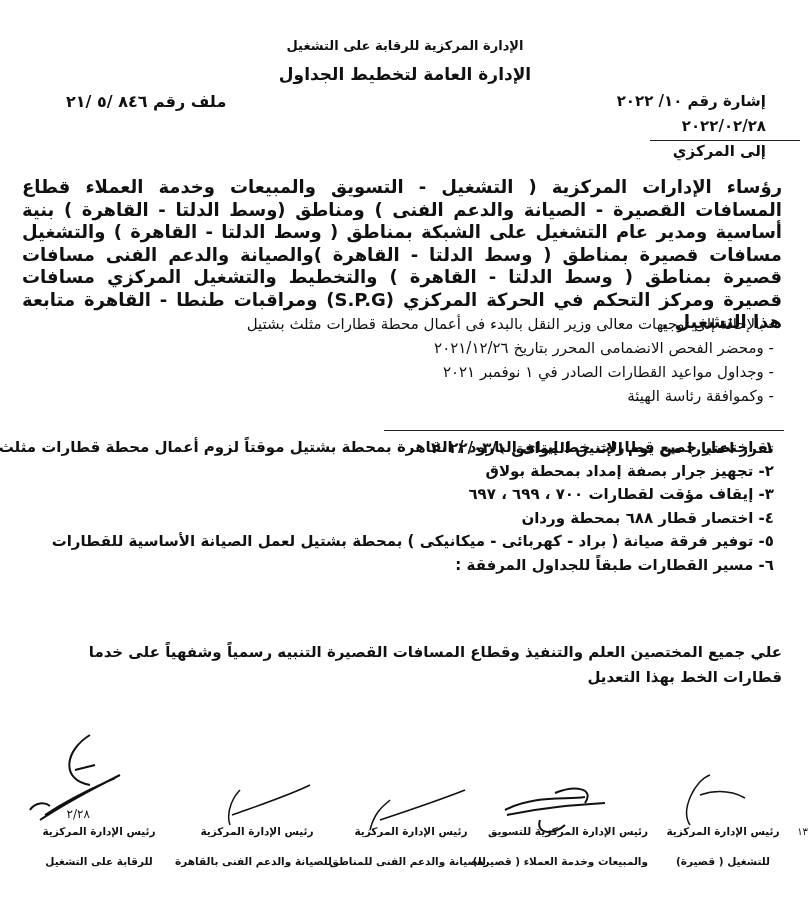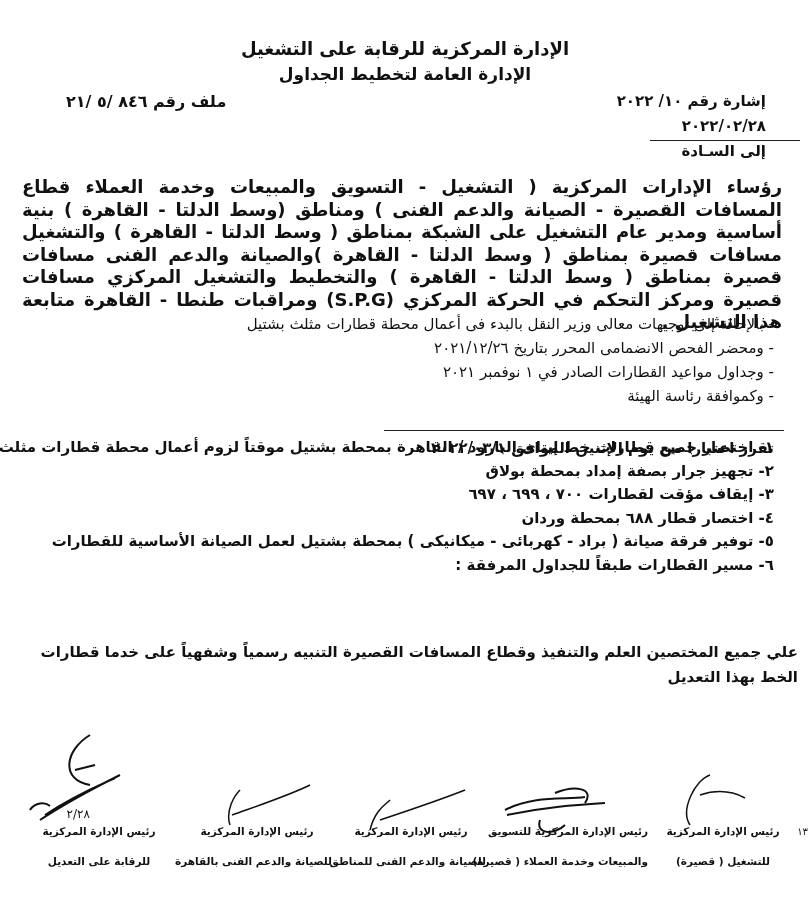--- a/index.html
+++ b/index.html
@@ -5,60 +5,60 @@
   html, body { margin: 0; padding: 0; }
   body {
     width: 810px; height: 924px; background: #ffffff; position: relative; overflow: hidden;
     font-family: "DejaVu Sans", "Liberation Sans", sans-serif; color: #111;
   }
   .page { position: absolute; inset: 0; direction: rtl; }
   .abs { position: absolute; white-space: nowrap; }
   .bold { font-weight: bold; }
   .u { text-underline-offset: 4px; }
 
-  .hdr1 { top: 38px; left: 0; width: 810px; text-align: center; font-size: 18px; font-weight: bold; direction: rtl; }
+  .hdr1 { top: 38px; left: 0; width: 810px; text-align: center; font-size: 13px; font-weight: bold; direction: rtl; }
   .hdr2 { top: 64px; left: 0; width: 810px; text-align: center; font-size: 17px; font-weight: bold; direction: rtl; }
 
   .ref { right: 44px; top: 92px; font-size: 15px; font-weight: bold; }
   .refdate { right: 44px; top: 117px; font-size: 15px; font-weight: bold; text-align: center; }
   .refline { position: absolute; right: 10px; top: 140px; width: 150px; height: 0; border-top: 1.5px solid #222; }
   .to { right: 44px; top: 142px; font-size: 15px; font-weight: bold; }
   .file { left: 66px; top: 92px; font-size: 16px; font-weight: bold; direction: rtl; }
 
   .para { position: absolute; right: 28px; left: 22px; top: 176px; font-size: 18px; font-weight: bold; line-height: 22.5px; text-align: justify; direction: rtl; }
 
   .refs { position: absolute; right: 36px; top: 312px; font-size: 15px; font-weight: normal; line-height: 24px; direction: rtl; margin-left: 28px; }
   .refs div { white-space: nowrap; }
 
   .decision { right: 36px; top: 408px; font-size: 15px; font-weight: bold; margin-top: 31px; }
   .decline { position: absolute; left: 384px; width: 400px; top: 430px; border-top: 1.5px solid #222; }
 
   .items { position: absolute; right: 36px; top: 436px; font-size: 15px; font-weight: bold; line-height: 23.5px; direction: rtl; }
   .items div { white-space: nowrap; }
 
-  .closing { position: absolute; right: 12px; left: 40px; top: 640px; font-size: 15px; font-weight: bold; line-height: 25px; direction: rtl; }
+  .closing { position: absolute; right: 28px; left: 40px; top: 640px; font-size: 15px; font-weight: bold; line-height: 25px; direction: rtl; }
 
   .sig { position: absolute; top: 816px; width: 150px; text-align: center; direction: rtl; font-size: 10.5px; line-height: 30px; }
   .sig div { white-space: nowrap; }
 
   .sigdraw { position: absolute; }
   .watermark { position: absolute; left: 240px; top: 420px; width: 220px; height: 110px; opacity: 0.35; pointer-events: none; }
 </style>
 </head>
 <body>
 
 <div class="page">
 
   <div class="abs hdr1">الإدارة المركزية للرقابة على التشغيل</div>
   <div class="abs hdr2 u">الإدارة العامة لتخطيط الجداول</div>
 
   <div class="abs ref">إشارة رقم ١٠/ ٢٠٢٢</div>
   <div class="abs refdate">٢٠٢٢/٠٢/٢٨</div>
   <div class="refline"></div>
-  <div class="abs to">إلى السـادة</div>
+  <div class="abs to">إلى المركزي</div>
   <div class="abs file">ملف رقم ٨٤٦ /٥ /٢١</div>
 
   <div class="para">رؤساء الإدارات المركزية ( التشغيل - التسويق والمبيعات وخدمة العملاء  قطاع المسافات القصيرة - الصيانة والدعم الفنى ) ومناطق (وسط الدلتا - القاهرة ) بنية أساسية ومدير عام التشغيل على الشبكة بمناطق ( وسط الدلتا - القاهرة ) والتشغيل مسافات قصيرة بمناطق ( وسط الدلتا - القاهرة )والصيانة والدعم الفنى مسافات قصيرة بمناطق ( وسط الدلتا - القاهرة ) والتخطيط والتشغيل المركزي مسافات قصيرة ومركز التحكم في الحركة المركزي (S.P.G) ومراقبات طنطا - القاهرة متابعة هذا التشغيل .</div>
 
   <div class="refs">
     <div>- بالإحالة إلى توجيهات معالى وزير النقل بالبدء فى أعمال محطة قطارات  مثلث بشتيل</div>
     <div>- ومحضر الفحص الانضمامى المحرر بتاريخ ٢٠٢١/١٢/٢٦</div>
     <div>- وجداول مواعيد القطارات الصادر في ١ نوفمبر ٢٠٢١</div>
     <div>- وكموافقة رئاسة الهيئة</div>
   </div>
@@ -106,17 +106,17 @@
   <div class="sig" style="right:324px">
     <div class="bold">رئيس الإدارة المركزية</div>
     <div class="bold">للصيانة والدعم الفنى للمناطق</div>
   </div>
   <div class="sig" style="right:478px">
     <div class="bold">رئيس الإدارة المركزية</div>
     <div class="bold">للصيانة والدعم الفنى بالقاهرة</div>
   </div>
   <div class="sig" style="right:636px">
     <div class="bold">رئيس الإدارة المركزية</div>
-    <div class="bold">للرقابة على التعديل</div>
+    <div class="bold">للرقابة على التشغيل</div>
   </div>
 
   <div class="abs" style="right:2px;top:826px;font-size:10px">١٣</div>
 </div>
 
 </body></html>

